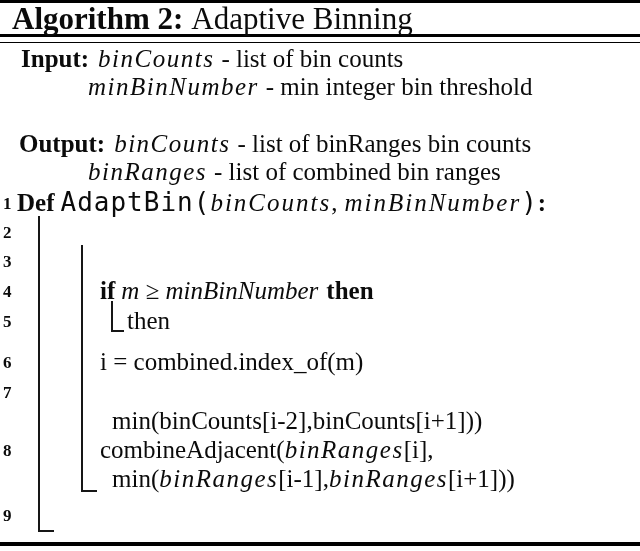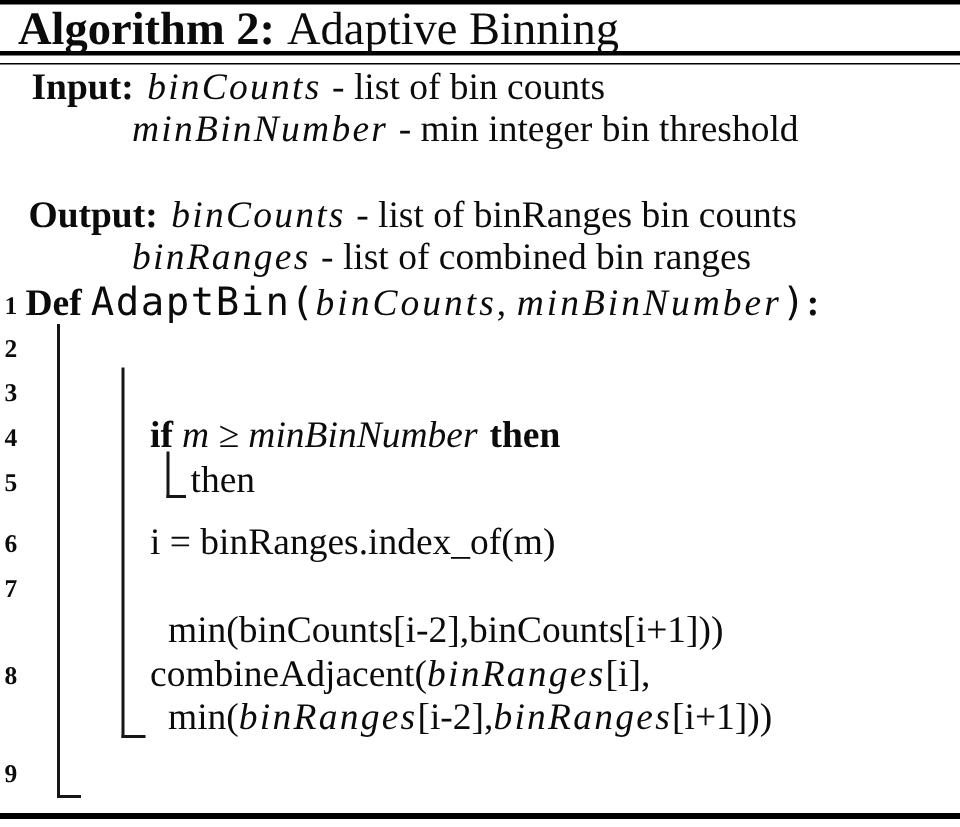--- a/index.html
+++ b/index.html
@@ -59,21 +59,21 @@
   <div class="num" style="top:506px;left:3px">9</div>
 
   <div class="line" style="top:189px;left:17px"><span class="b gap6">Def</span><span class="mono">AdaptBin</span><span class="mono">(</span><span class="mi">binCounts</span><span class="sep">,</span><span class="mi">minBinNumber</span><span class="mono">)</span><span class="b">:</span></div>
 
 
 
   <div class="line" style="top:277px;left:100px"><span class="b gap6">if</span><span class="it gap8">m ≥ minBinNumber</span><span class="b">then</span></div>
 
   <div class="line" style="top:307px;left:127px"><span>then</span></div>
 
-  <div class="line" style="top:348px;left:100px"><span>i = binRanges.index_of(m)</span></div>
+  <div class="line" style="top:348px;left:100px"><span>i = combined.index_of(m)</span></div>
 
   <div class="line" style="top:407px;left:112px"><span>min(binCounts[i-2],binCounts[i+1]))</span></div>
 
   <div class="line" style="top:436px;left:100px"><span>combineAdjacent(</span><span class="mi2">binRanges</span><span>[i],</span></div>
-  <div class="line" style="top:465px;left:112px"><span>min(</span><span class="mi2">binRanges</span><span>[i-2],</span><span class="mi2">binRanges</span><span>[i+1]))</span></div>
+  <div class="line" style="top:465px;left:112px"><span>min(</span><span class="mi2">binRanges</span><span>[i-1],</span><span class="mi2">binRanges</span><span>[i+1]))</span></div>
 
 
 </div>
 
 </body></html>

